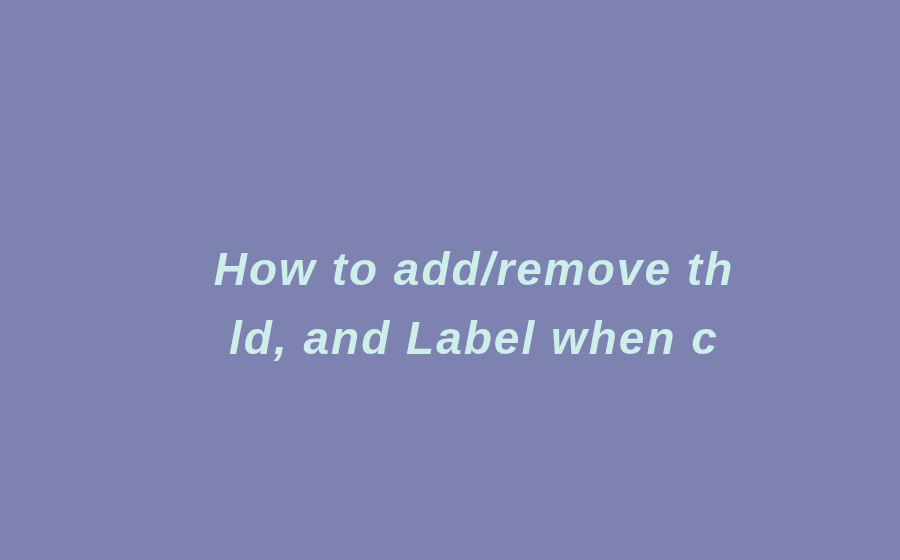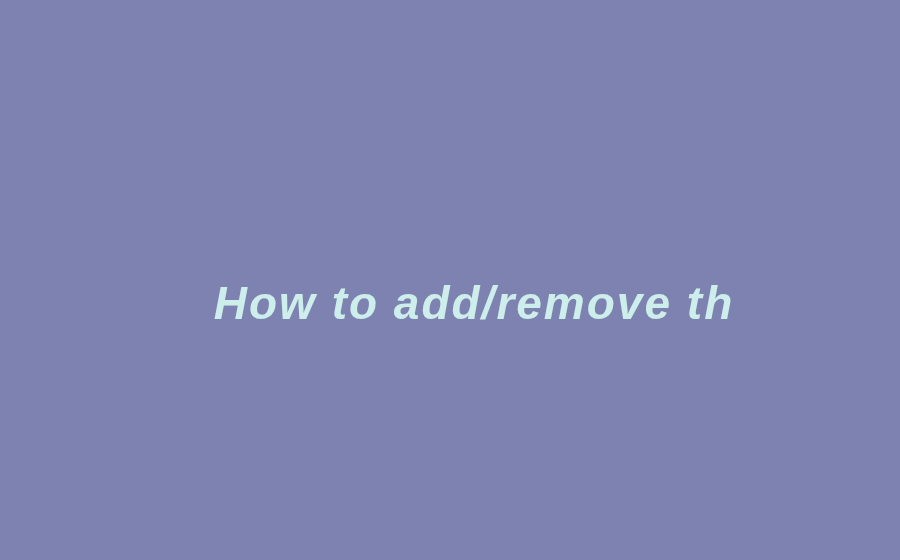--- a/index.html
+++ b/index.html
@@ -21,13 +21,14 @@
       max-width: 720px;
       font-style: italic;
       transform: none;
     }
   </style>
 </head>
 <body>
 
 <div class="text-block">
   <div>How to add/remove th</div>
+  <div>ld, and Label when c</div>
 </div>
 
 </body></html>

